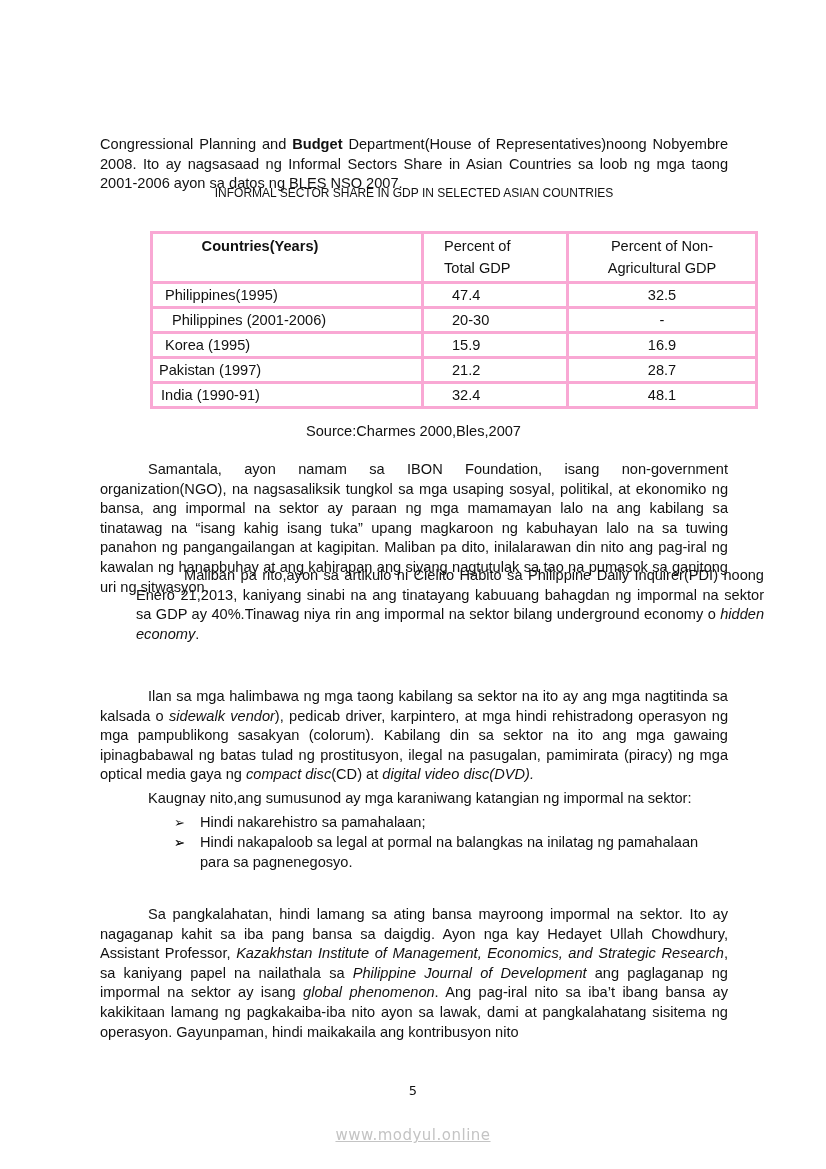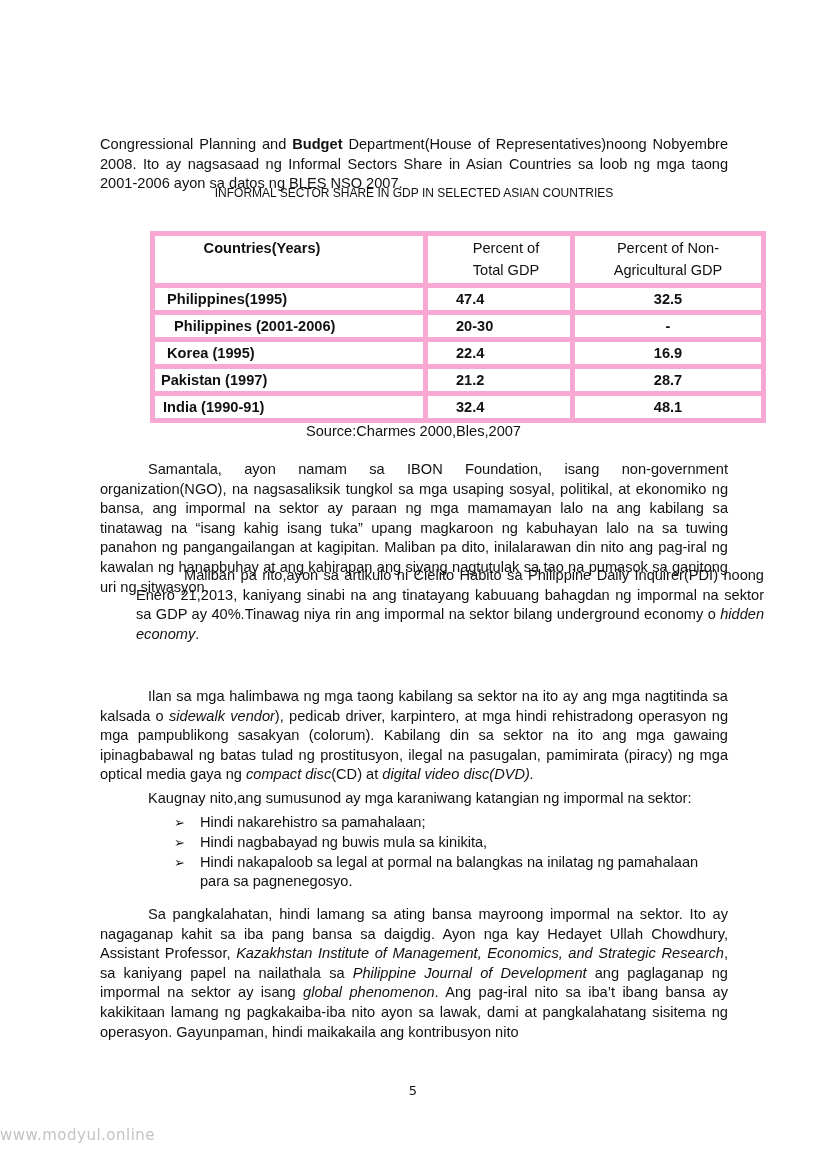--- a/index.html
+++ b/index.html
@@ -6,38 +6,38 @@
   body { width:826px; height:1169px; position:relative; overflow:hidden;
          font-family:"Liberation Sans", sans-serif; color:#111; }
   .page { position:absolute; left:0; top:0; width:826px; height:1169px; }
   .para { position:absolute; left:100px; width:628px; font-size:14.6px; line-height:19.6px;
           text-align:justify; margin:0; }
   .indent { text-indent:48px; }
   .title { position:absolute; left:100px; width:628px; top:186px; text-align:center;
            font-weight:normal; font-size:12px; }
   table.gdp { position:absolute; left:150px; top:231px; border-collapse:collapse;
               font-size:14.6px; }
-  table.gdp td, table.gdp th { border:5px solid #f9a8d4; padding:0 6px; font-weight:normal;
+  table.gdp td, table.gdp th { border:3px solid #f9a8d4; padding:0 6px; font-weight:normal;
               vertical-align:top; }
-  table.gdp th { height:46px; line-height:22px; padding-top:1px;text-align:center; }
+  table.gdp th { height:46px; line-height:22px; padding-top:1px; }
   table.gdp th.c0 { font-weight:bold; text-align:center; padding-right:60px; }
-  table.gdp td { height:22px; line-height:22px;font-weight:bold; }
+  table.gdp td { height:22px; line-height:22px; }
   .c0 { width:202px; }
   .c1 { width:108px; text-align:left; padding-left:28px !important; }
   .c2 { width:174px; text-align:center; }
   th.c1 { padding-left:20px !important; }
   .source { position:absolute; left:150px; width:527px; top:423px; text-align:center; font-size:14.6px; }
   ul.bul { position:absolute; left:170px; top:813px; width:560px; margin:0; padding:0;
            list-style:none; font-size:14.6px; line-height:19.8px; }
   ul.bul li { position:relative; padding-left:30px; }
   ul.bul li .mk { position:absolute; left:4px; top:0; font-size:13px; }
   .pagenum { position:absolute; left:0; width:826px; top:1083px; text-align:center;
              font-size:13px; font-family:"DejaVu Sans", sans-serif; }
-  .wm { position:absolute; left:0; width:826px; top:1126px; text-align:left;
-        font-size:15px; color:#c4c4c4; letter-spacing:0.5px; font-family:"DejaVu Sans", sans-serif; }
+  .wm { position:absolute; left:0; width:826px; top:1126px; text-align:center;
+        font-size:15px; color:#c4c4c4; letter-spacing:0.5px; font-family:"DejaVu Sans", sans-serif;text-decoration:underline; }
   i { font-style:italic; }
   b { font-weight:bold; }
 </style>
 </head>
 <body>
 
 <div class="page">
 
   <p class="para" style="top:99px;margin-top:36px;"><span>Congressional Planning and </span><b>Budget</b><span> Department(House of Representatives)noong Nobyembre 2008. Ito ay nagsasaad ng Informal Sectors Share in Asian Countries sa loob ng mga taong 2001-2006 ayon sa datos ng BLES NSO 2007.</span></p>
 
@@ -55,21 +55,21 @@
       <td class="c1">47.4</td>
       <td class="c2">32.5</td>
     </tr>
     <tr>
       <td class="c0" style="padding-left:19px">Philippines (2001-2006)</td>
       <td class="c1">20-30</td>
       <td class="c2">-</td>
     </tr>
     <tr>
       <td class="c0" style="padding-left:12px">Korea (1995)</td>
-      <td class="c1">22.4</td>
+      <td class="c1">15.9</td>
       <td class="c2">16.9</td>
     </tr>
     <tr>
       <td class="c0" style="">Pakistan (1997)</td>
       <td class="c1">21.2</td>
       <td class="c2">28.7</td>
     </tr>
     <tr>
       <td class="c0" style="padding-left:8px">India (1990-91)</td>
       <td class="c1">32.4</td>
@@ -83,21 +83,21 @@
   <p class="para indent" style="top:460px;">Samantala, ayon namam sa IBON Foundation, isang non-government organization(NGO), na nagsasaliksik tungkol sa mga usaping sosyal, politikal, at ekonomiko ng bansa, ang impormal na sektor ay paraan ng mga mamamayan lalo na ang kabilang sa tinatawag na “isang kahig isang tuka” upang magkaroon ng kabuhayan lalo na sa tuwing panahon ng pangangailangan at kagipitan. Maliban pa dito, inilalarawan din nito ang pag-iral ng kawalan ng hanapbuhay at ang kahirapan ang siyang nagtutulak sa tao na pumasok sa ganitong uri ng sitwasyon.</p>
 
   <p class="para indent" style="top:566px;margin-left:36px;"><span>Maliban pa rito,ayon sa artikulo ni Cielito Habito sa Philippine Daily Inquirer(PDI) noong Enero 21,2013, kaniyang sinabi na ang tinatayang kabuuang bahagdan ng impormal na sektor sa GDP ay 40%.Tinawag niya rin ang impormal na sektor bilang  underground economy o </span><i>hidden economy</i><span>.</span></p>
 
   <p class="para indent" style="top:687px;"><span> Ilan sa mga halimbawa  ng mga taong kabilang sa sektor na ito ay ang mga nagtitinda sa kalsada o </span><i>sidewalk vendor</i><span>), pedicab driver, karpintero, at mga hindi rehistradong operasyon ng mga pampublikong sasakyan (colorum). Kabilang din sa sektor na ito ang mga gawaing ipinagbabawal ng batas tulad ng prostitusyon, ilegal na pasugalan, pamimirata (piracy) ng mga optical media gaya ng </span><i>compact disc</i><span>(CD) at </span><i>digital video disc(DVD).</i></p>
 
   <p class="para indent" style="top:789px;">Kaugnay nito,ang sumusunod ay mga karaniwang katangian ng impormal na sektor:</p>
 
   <ul class="bul">
     <li><span class="mk">➢</span><span>Hindi nakarehistro sa pamahalaan;</span></li>
-    <li><span class="mk">➢</span><span>Hindi nagbabayad ng buwis mula sa kinikita,</span></li>
+    <li><span class="mk">➢</span></li>
     <li><span class="mk">➢</span><span>Hindi nakapaloob sa legal at pormal na balangkas na inilatag ng pamahalaan para sa pagnenegosyo.</span></li>
   </ul>
 
   <p class="para indent" style="top:905px;"><span>Sa pangkalahatan, hindi lamang sa ating bansa mayroong impormal na sektor. Ito ay nagaganap kahit sa iba pang bansa sa daigdig. Ayon nga kay Hedayet Ullah Chowdhury, Assistant Professor, </span><i>Kazakhstan Institute of Management, Economics, and Strategic Research</i><span>, sa kaniyang papel na nailathala sa </span><i>Philippine Journal of Development</i><span> ang paglaganap ng impormal na sektor ay isang </span><i>global phenomenon</i><span>. Ang pag-iral nito sa iba’t ibang bansa ay kakikitaan lamang ng pagkakaiba-iba nito ayon sa lawak, dami at pangkalahatang sisitema ng operasyon. Gayunpaman, hindi maikakaila ang kontribusyon nito</span></p>
 
   <div class="pagenum">5</div>
   <div class="wm">www.modyul.online</div>
 </div>
 
 </body></html>

